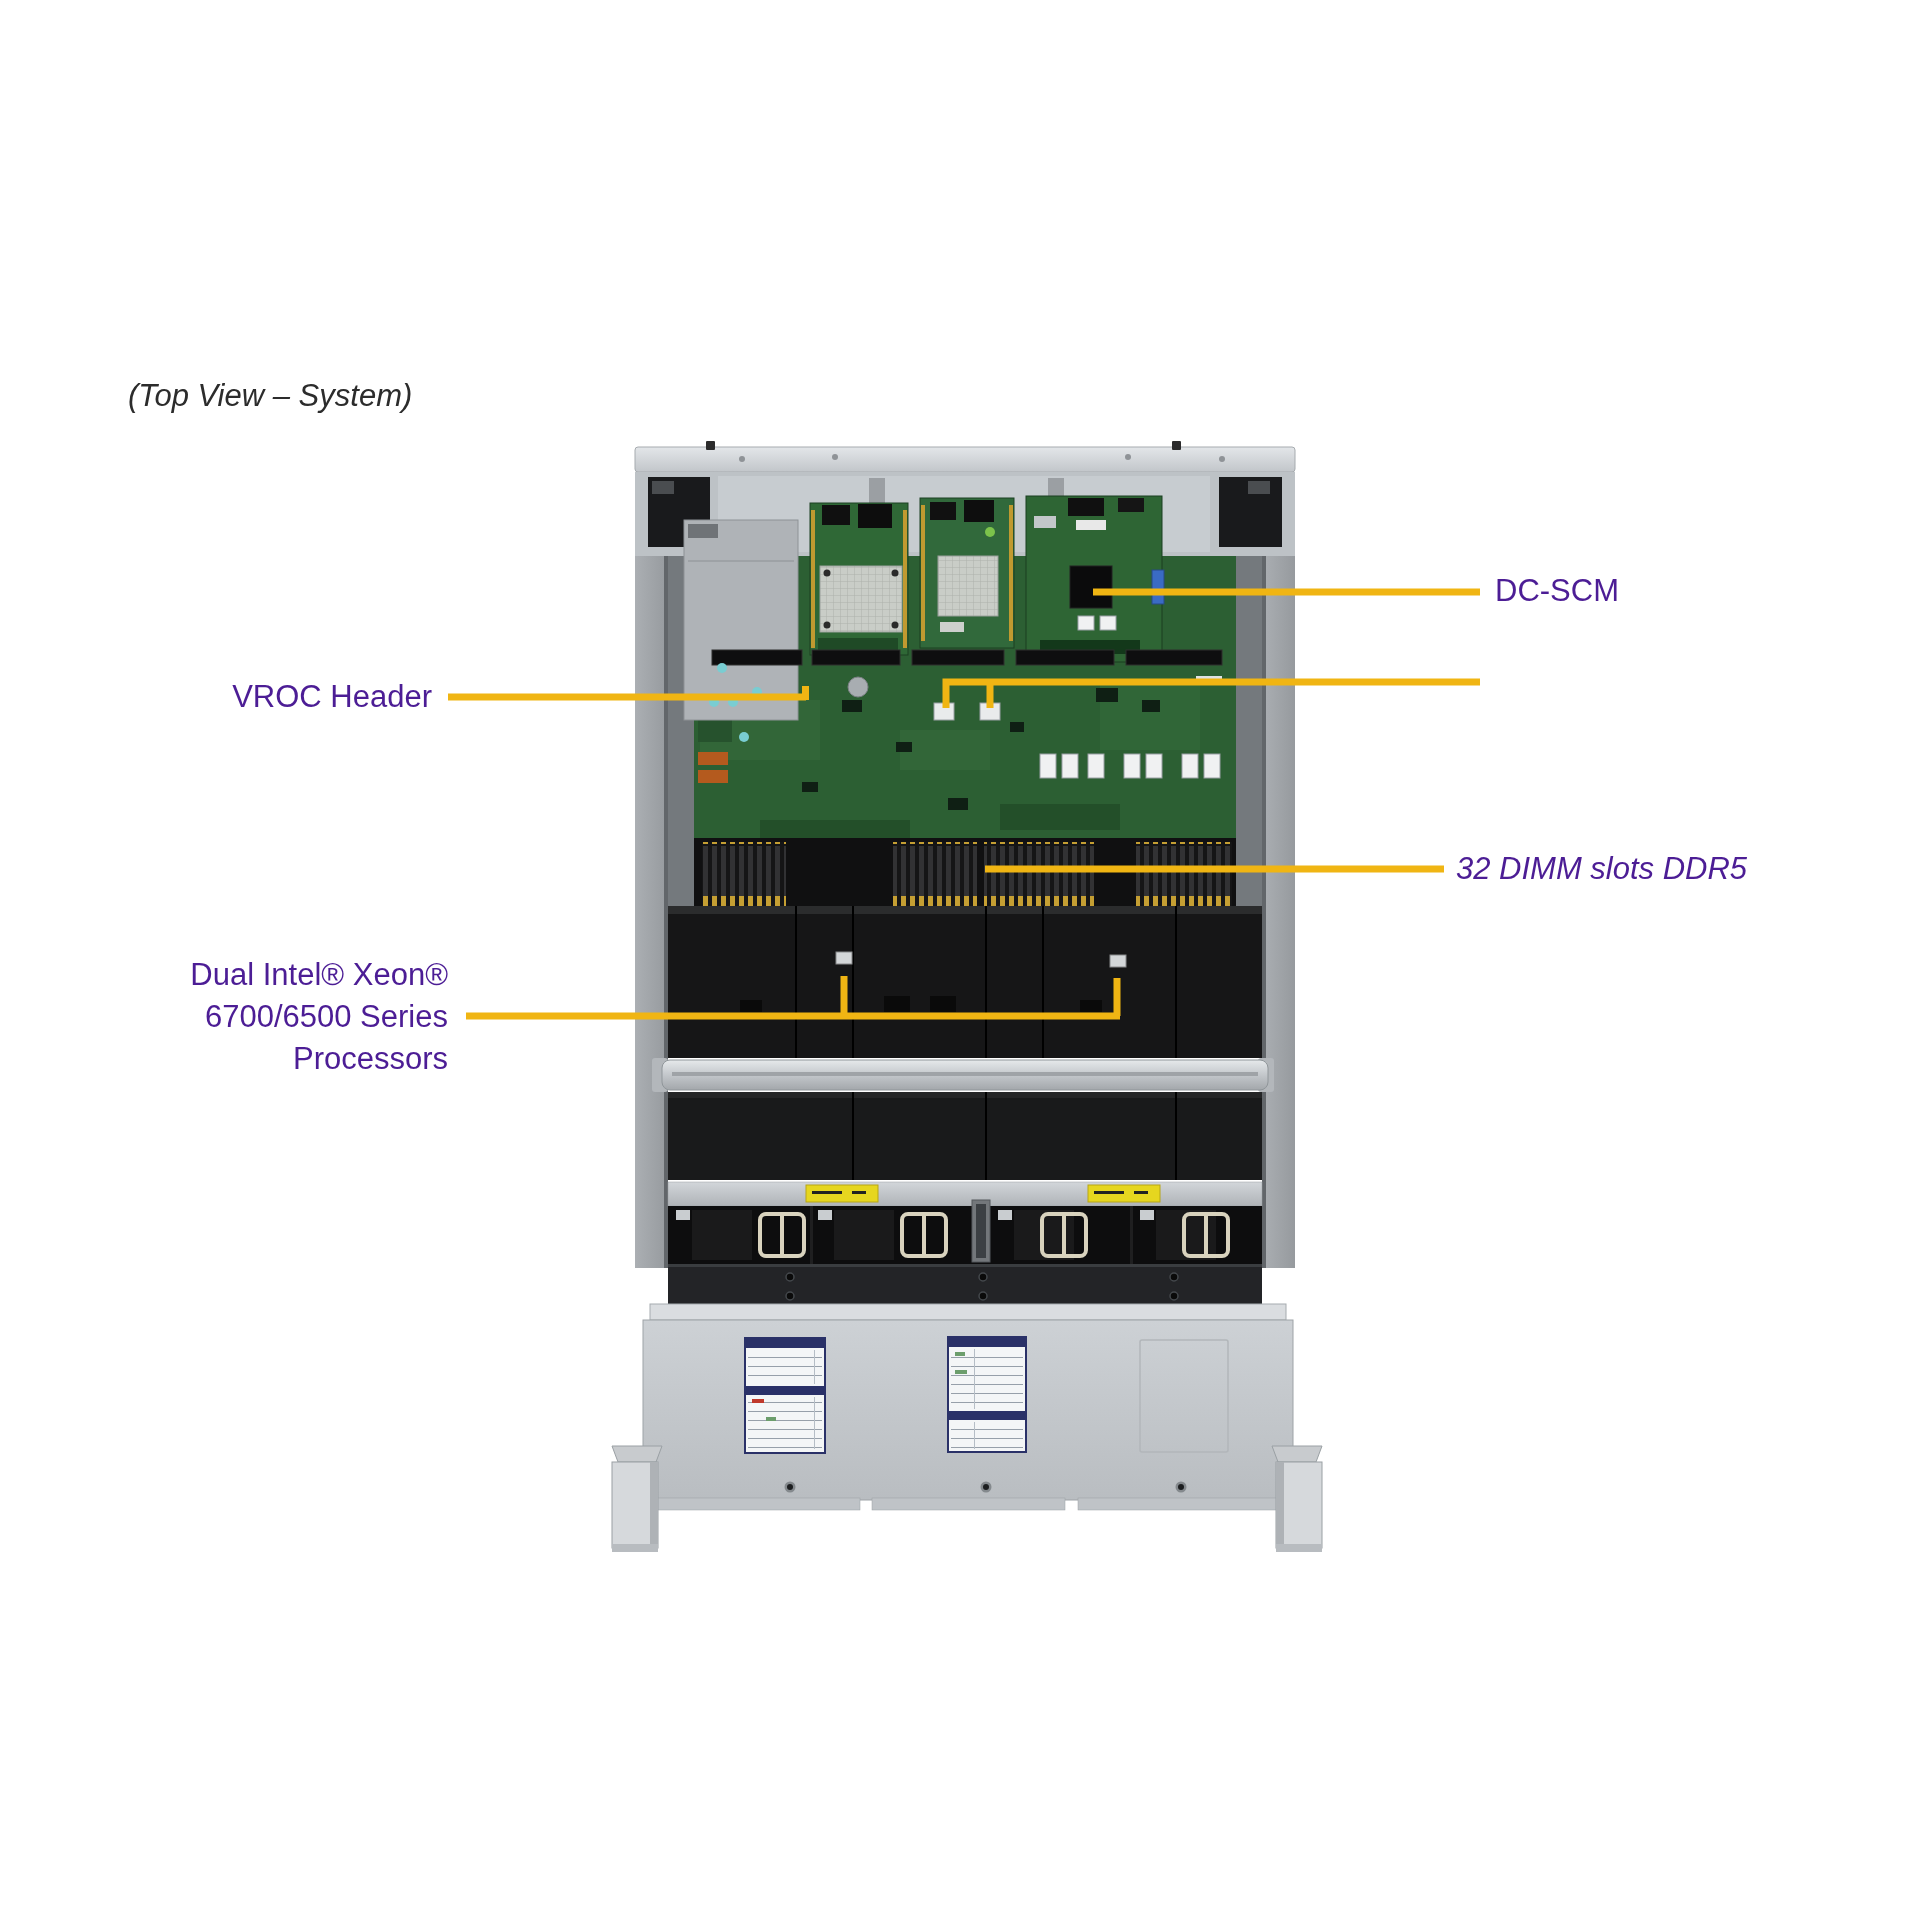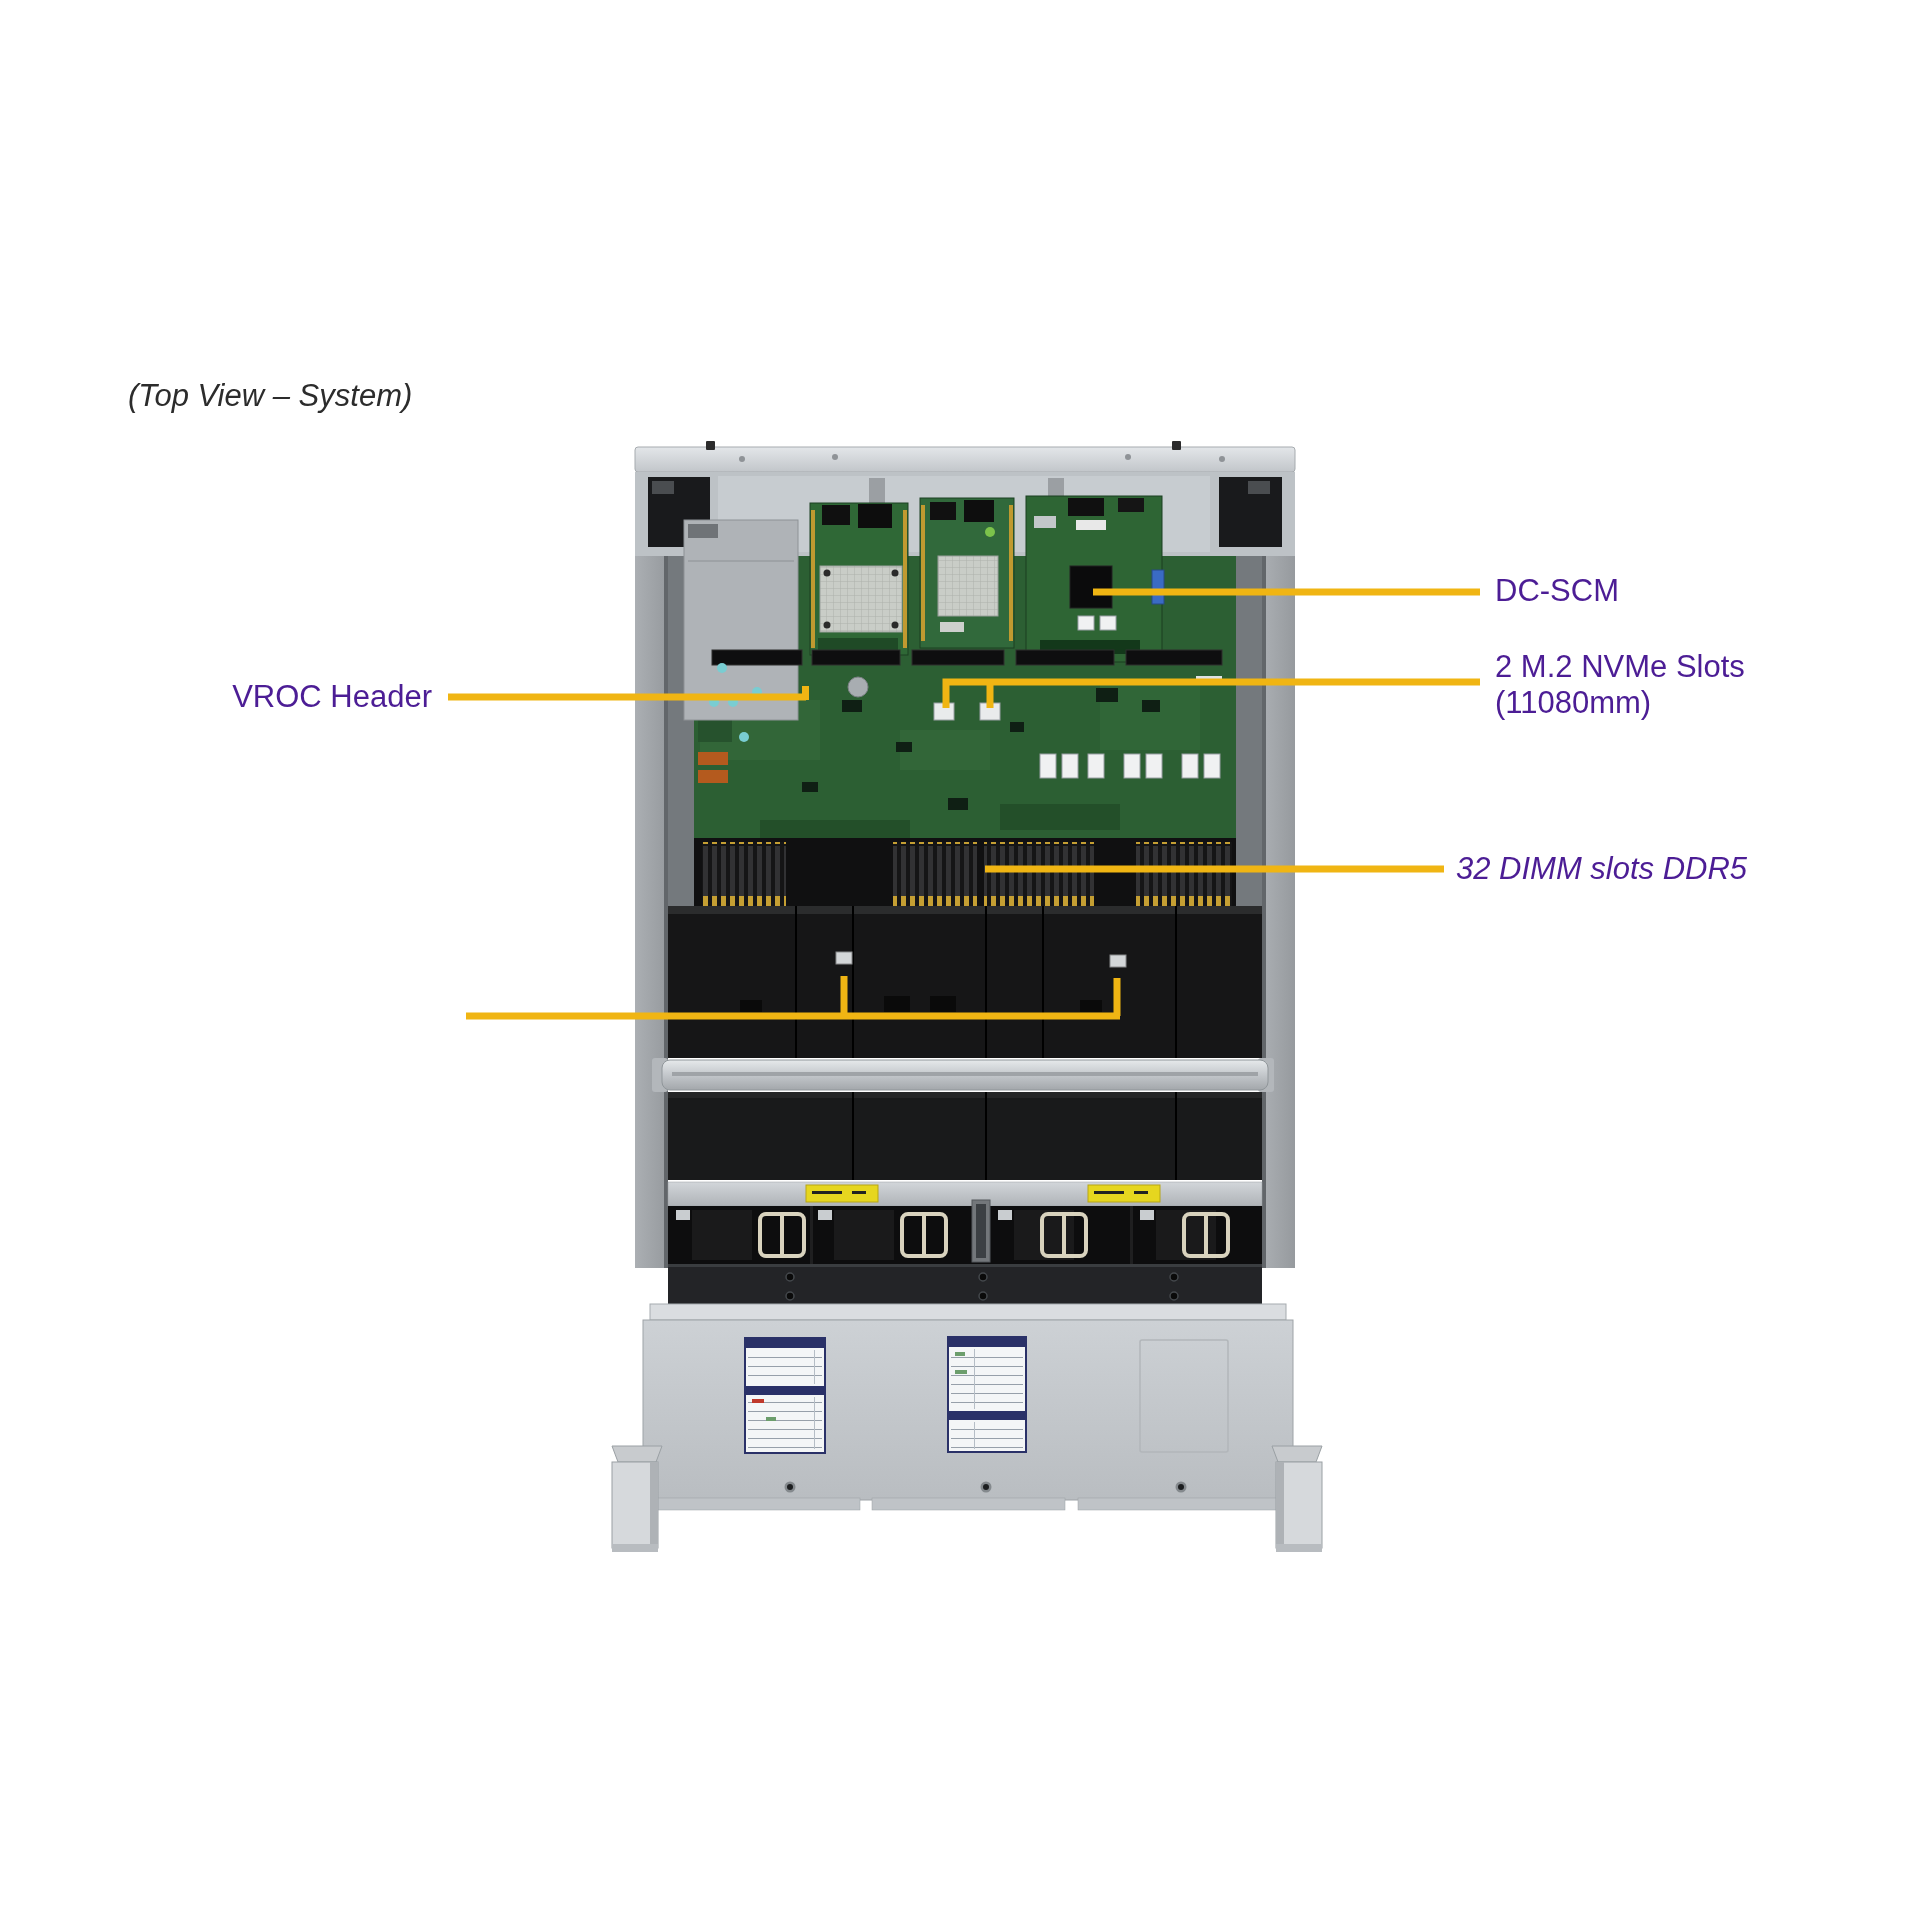--- a/index.html
+++ b/index.html
@@ -325,23 +325,24 @@
       <rect x="802" y="686" width="7" height="14" fill="#F0B513" stroke="none"></rect>
       <path d="M985 869 H1444"></path>
       <path d="M466 1016 H1120 M844 1016 V976 M1117 1016 V978"></path>
     </g>
   </svg>
 
   <div class="title">(Top View – System)</div>
 
   <div class="lbl" style="left:1495px; top:573px;">DC-SCM</div>
 
-  <div class="lbl" style="left:1495px; top:649px;">
-    <div>2 M.2 NVMe Slots</div>
-    <div>(11080mm)</div>
+
+  <div class="lbl right" style="left:180px; top:679px; width:252px;">VROC Header</div>
+
+  <div class="lbl" style="left:1456px; top:851px;font-style:italic;">32 DIMM slots DDR5</div>
+
+  <div class="lbl right cpu-lbl" style="left:140px; top:954px; width:308px;">
+    <div>Dual Intel® Xeon®</div>
+    <div>6700/6500 Series</div>
+    <div>Processors</div>
   </div>
 
-  <div class="lbl right" style="left:180px; top:679px; width:252px;">VROC Header</div>
-
-  <div class="lbl" style="left:1456px; top:851px;font-style:italic;">32 DIMM slots DDR5</div>
-
-
 </div>
 
 </body></html>

